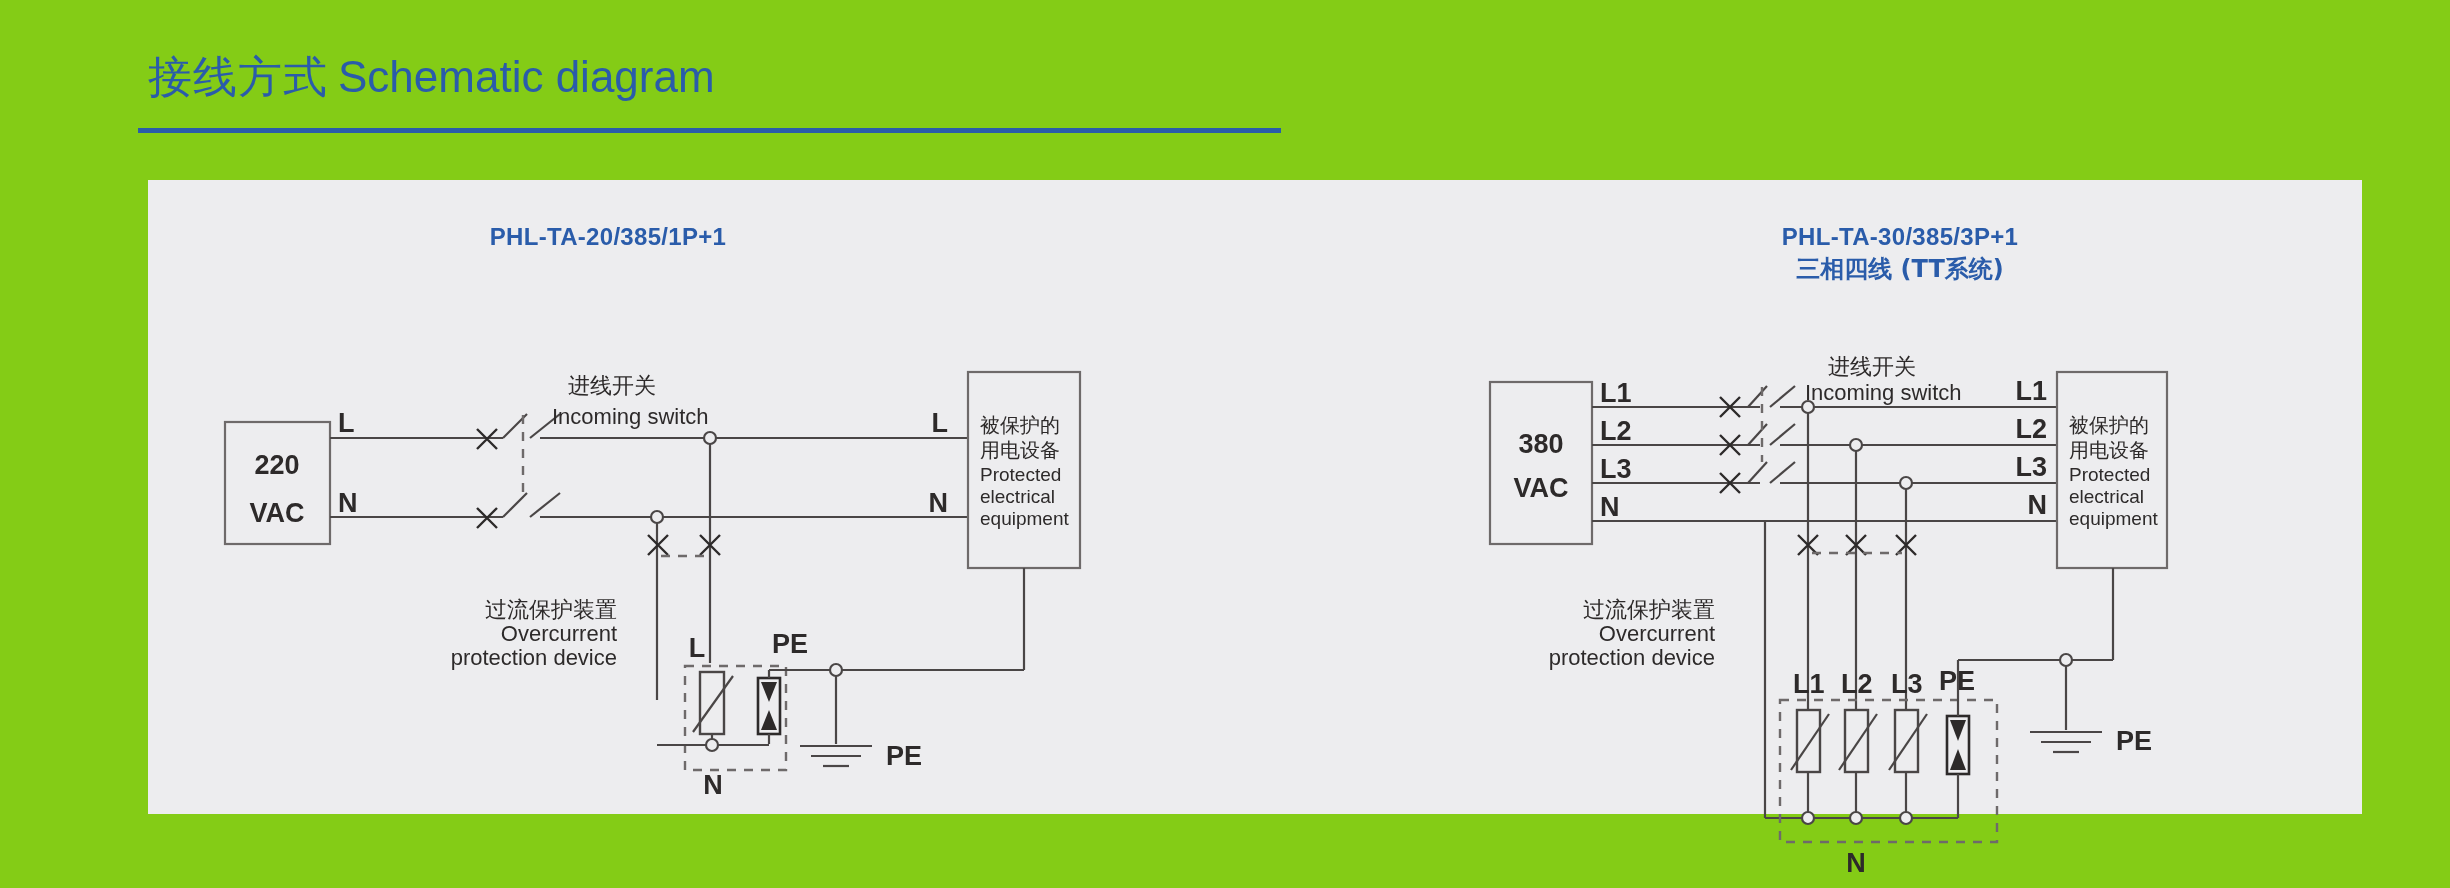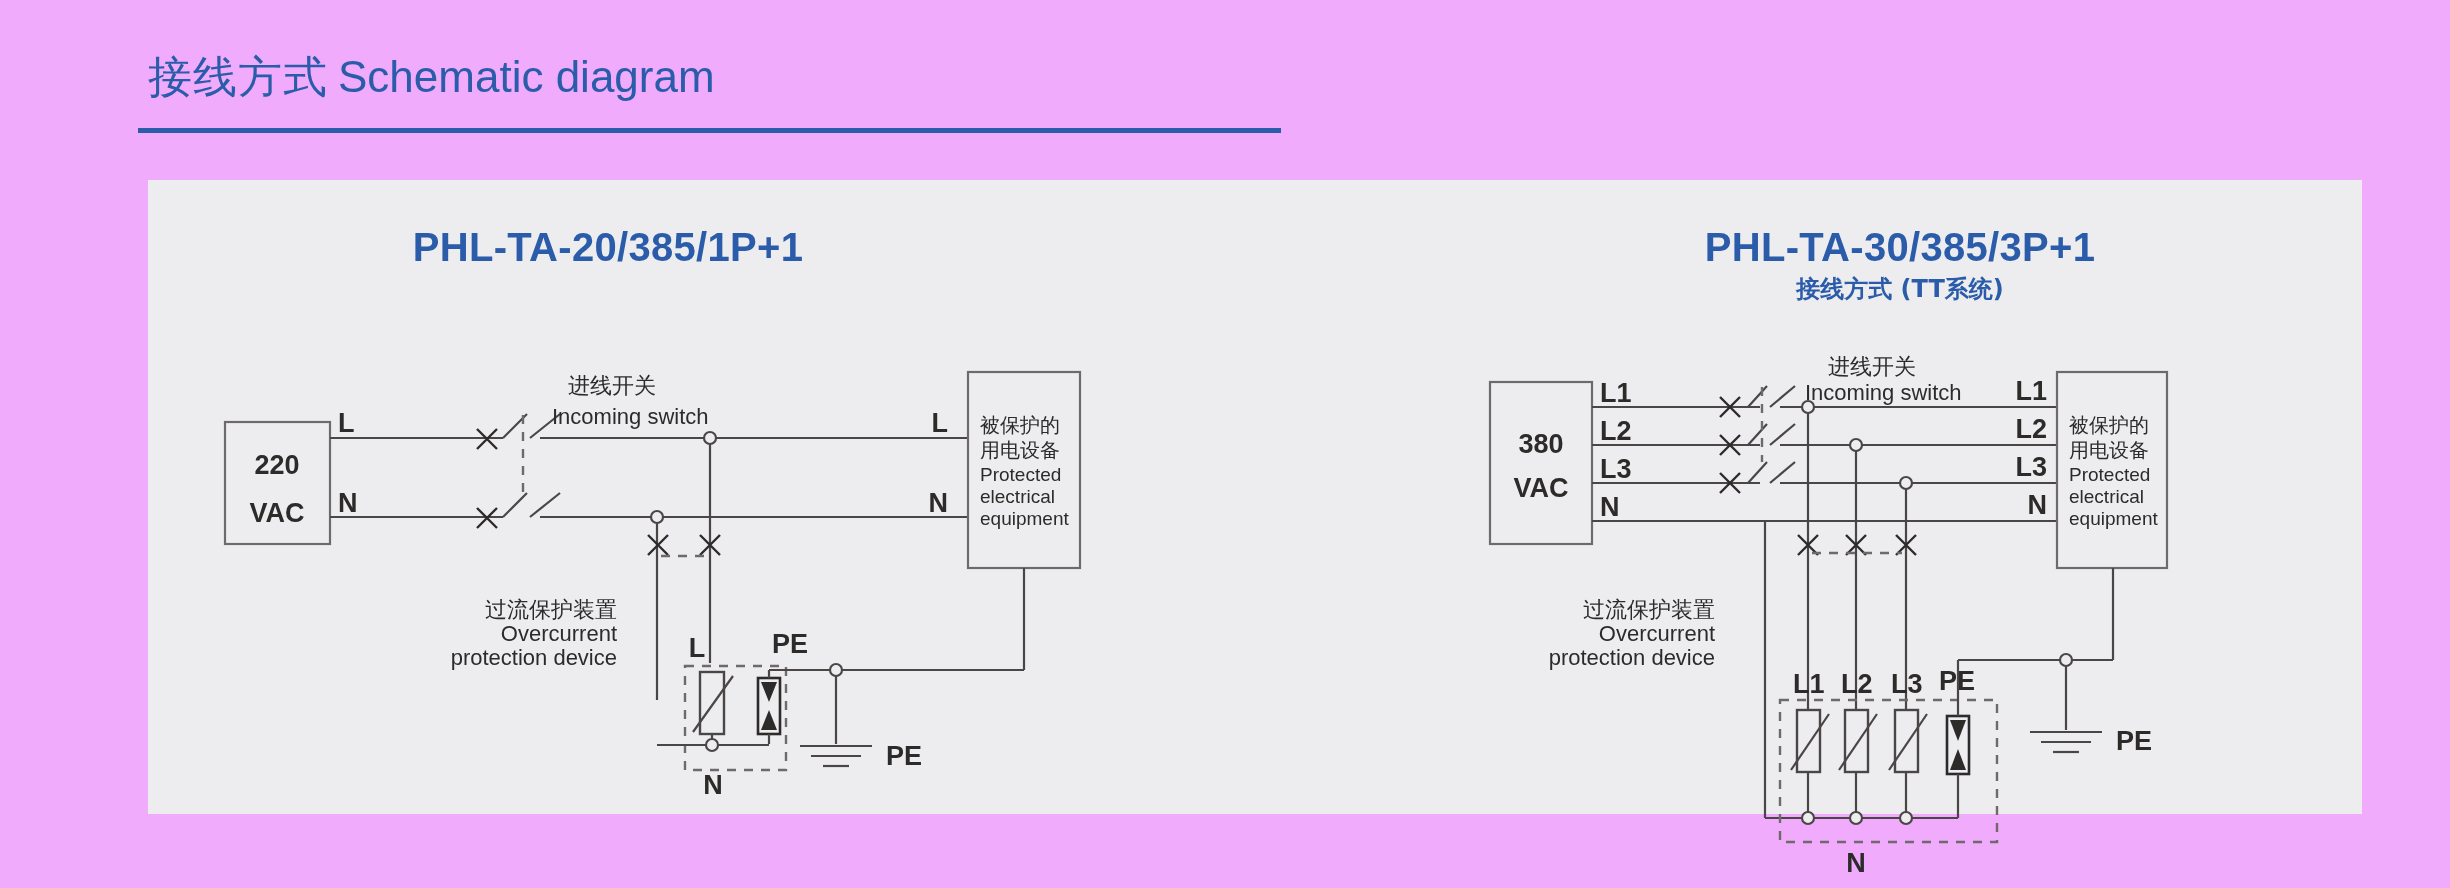--- a/index.html
+++ b/index.html
@@ -1,27 +1,27 @@
 <!DOCTYPE html>
 <html><head>
 <meta charset="utf-8">
 <style>
   html,body{margin:0;padding:0;background:#ffffff;}
   body{width:2450px;height:888px;font-family:"Liberation Sans","DejaVu Sans",sans-serif;}
-  #root{position:relative;width:2450px;height:888px;overflow:hidden;background:#f0abfc;}
+  #root{position:relative;width:2450px;height:888px;overflow:hidden;background:#84cc16;}
 
   .hdr{position:absolute;left:148px;top:48px;white-space:nowrap;}
   .hdr .cn{font-size:44px;color:#2a5caa;letter-spacing:1px;font-family:"DejaVu Sans",sans-serif;}
   .hdr .en{font-size:44px;color:#2a5caa;font-family:"Liberation Sans",sans-serif;font-weight:300;margin-left:10px;}
   .hdr-rule{position:absolute;left:138px;top:128px;width:1143px;height:5px;background:#2a5caa;}
 
   .panel{position:absolute;left:148px;top:180px;width:2214px;height:634px;background:#ededef;}
 
   .ttl{position:absolute;text-align:center;color:#2a5caa;white-space:nowrap;}
-  .ttl .model{font-size:40px;font-weight:700;letter-spacing:.3px;line-height:1.25;}
+  .ttl .model{font-size:24px;font-weight:700;letter-spacing:.3px;line-height:1.25;}
   .ttl .sub-cn{font-size:24px;font-weight:700;line-height:1.45;font-family:"DejaVu Sans",sans-serif;}
   .ttl .sub-en{font-size:26px;font-weight:400;line-height:1.3;}
 
   svg.wire{position:absolute;left:0;top:0;width:2450px;height:888px;pointer-events:none;}
   text{font-family:"Liberation Sans","DejaVu Sans",sans-serif;fill:#2d2a2a;}
   .lbl-bb{font-size:27px;font-weight:700;}
   .lbl-n{font-size:22px;font-weight:400;}
   .lbl-cn{font-size:22px;font-weight:400;font-family:"DejaVu Sans",sans-serif;}
   .lbl-cn-s{font-size:20px;font-weight:400;font-family:"DejaVu Sans",sans-serif;}
   .lbl-n-s{font-size:19px;font-weight:400;}
@@ -45,21 +45,21 @@
   <div class="hdr-rule"></div>
 
   <div class="panel"></div>
 
   <div class="ttl" style="left:368px;top:222px;width:480px;">
     <div class="model">PHL-TA-20/385/1P+1</div>
   </div>
 
   <div class="ttl" style="left:1660px;top:222px;width:480px;">
     <div class="model">PHL-TA-30/385/3P+1</div>
-    <div class="sub-cn">接线方式 (TT系统)</div>
+    <div class="sub-cn">三相四线 (TT系统)</div>
   </div>
 
   <svg class="wire" viewBox="0 0 2450 888">
 
     <g>
 
       <rect class="box" x="225" y="422" width="105" height="122"></rect>
       <text class="lbl-bb" x="277" y="474" text-anchor="middle">220</text>
       <text class="lbl-bb" x="277" y="522" text-anchor="middle">VAC</text>
 

